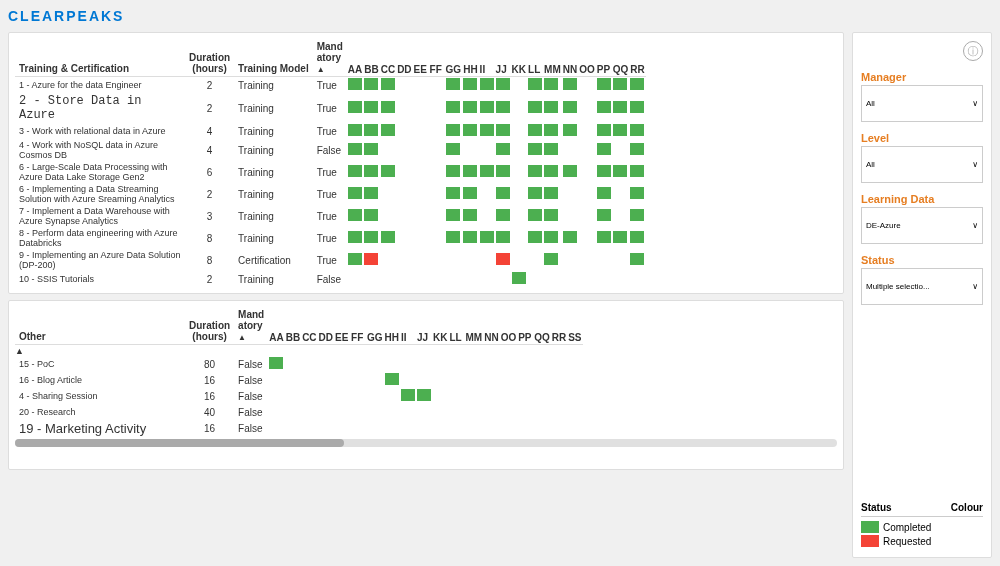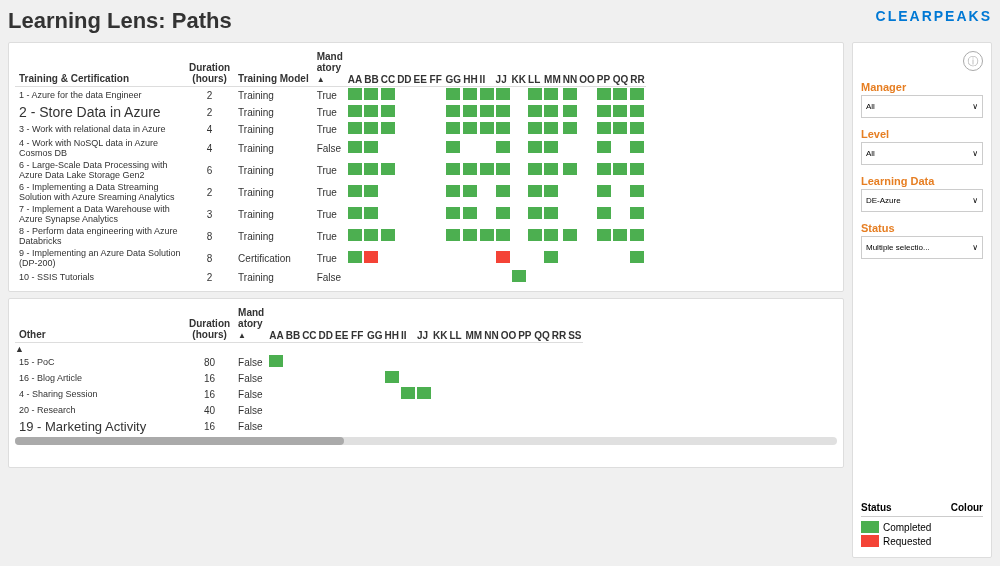--- a/index.html
+++ b/index.html
@@ -123,21 +123,21 @@
     .filter-label {
       font-size: 11px;
       font-weight: bold;
       color: #e67e22;
       margin-bottom: 2px;
     }
 
     .filter-select {
       width: 100%;
       border: 1px solid #ccc;
-      padding: 6px 4px;
+      padding: 13px 4px;
       font-size: 10px;
       display: flex;
       justify-content: space-between;
       align-items: center;
       cursor: pointer;
       background: white;
     }
 
     .filter-select span {
       font-size: 8px;
@@ -210,21 +210,20 @@
       flex-shrink: 0;
       height: 170px;
     }
   </style>
 </head>
 <body>
 
 <div class="app-container">
 
   <div class="header">
-    <h1 class="app-title">Learning Lens: Paths</h1>
     <span class="brand-logo">CLEARPEAKS</span>
   </div>
 
   <div class="main-content">
 
     <div class="left-panel">
 
       <div class="table-section">
         <div class="table-section-scroll">
           <table>
@@ -273,21 +272,21 @@
                   <td class="col-person" style="padding: 1px;"><div class="cell-empty"></div></td>
                   <td class="col-person" style="padding: 1px;"><div class="cell-green"></div></td>
                   <td class="col-person" style="padding: 1px;"><div class="cell-green"></div></td>
                   <td class="col-person" style="padding: 1px;"><div class="cell-green"></div></td>
                   <td class="col-person" style="padding: 1px;"><div class="cell-empty"></div></td>
                   <td class="col-person" style="padding: 1px;"><div class="cell-green"></div></td>
                   <td class="col-person" style="padding: 1px;"><div class="cell-green"></div></td>
                   <td class="col-person" style="padding: 1px;"><div class="cell-green"></div></td>
                 </tr>
                 <tr>
-                  <td class="col-name" style="font-size: 14px;">2 - Store Data in Azure</td>
+                  <td class="col-name" style="font-size: 12px; font-family: Liberation Mono, monospace;">2 - Store Data in Azure</td>
                   <td class="col-duration" style="text-align: center;">2</td>
                   <td class="col-model">Training</td>
                   <td class="col-mand">True</td>
                   <td class="col-person" style="padding: 1px;"><div class="cell-green"></div></td>
                   <td class="col-person" style="padding: 1px;"><div class="cell-green"></div></td>
                   <td class="col-person" style="padding: 1px;"><div class="cell-green"></div></td>
                   <td class="col-person" style="padding: 1px;"><div class="cell-empty"></div></td>
                   <td class="col-person" style="padding: 1px;"><div class="cell-empty"></div></td>
                   <td class="col-person" style="padding: 1px;"><div class="cell-empty"></div></td>
                   <td class="col-person" style="padding: 1px;"><div class="cell-green"></div></td>

